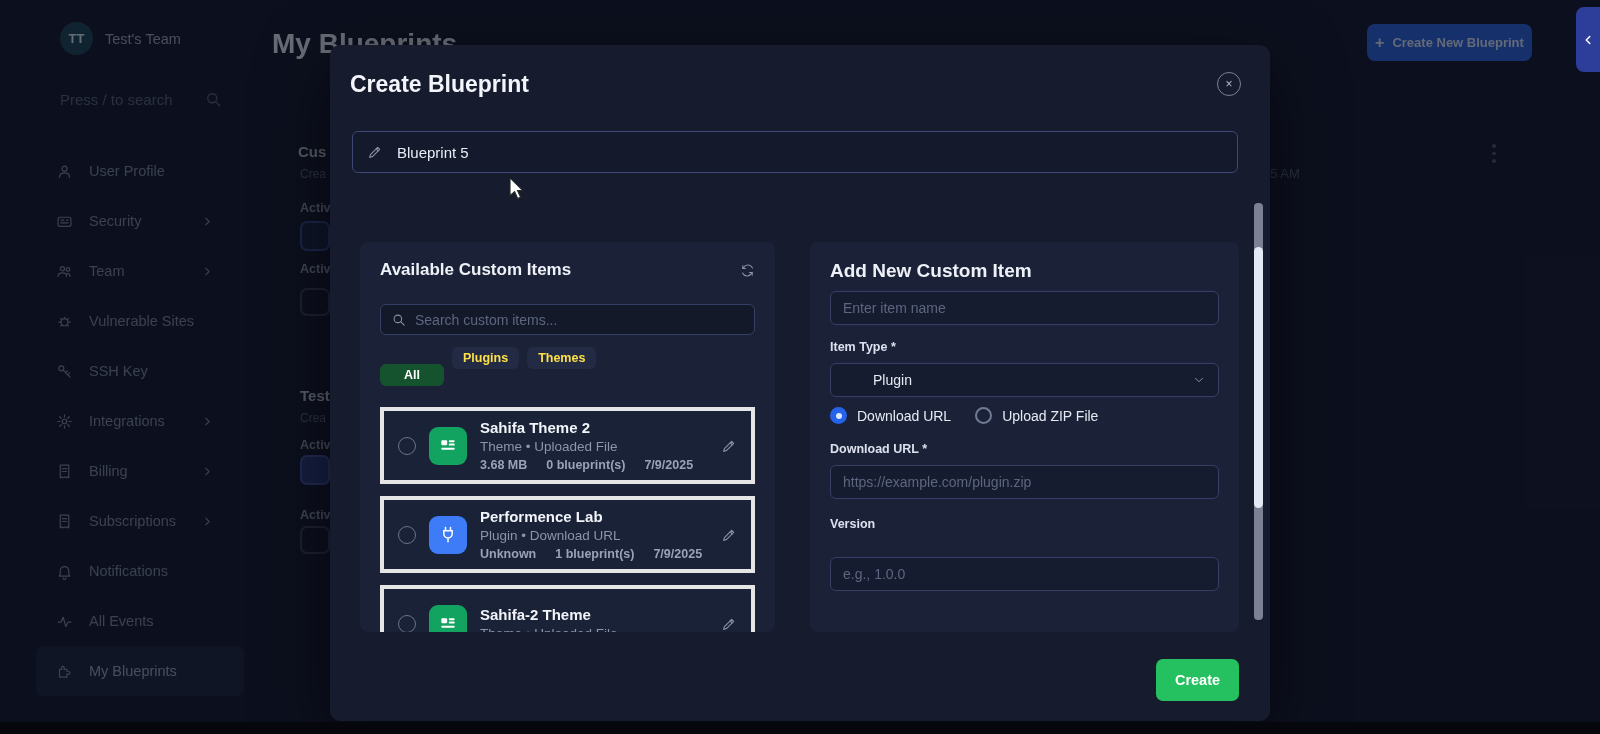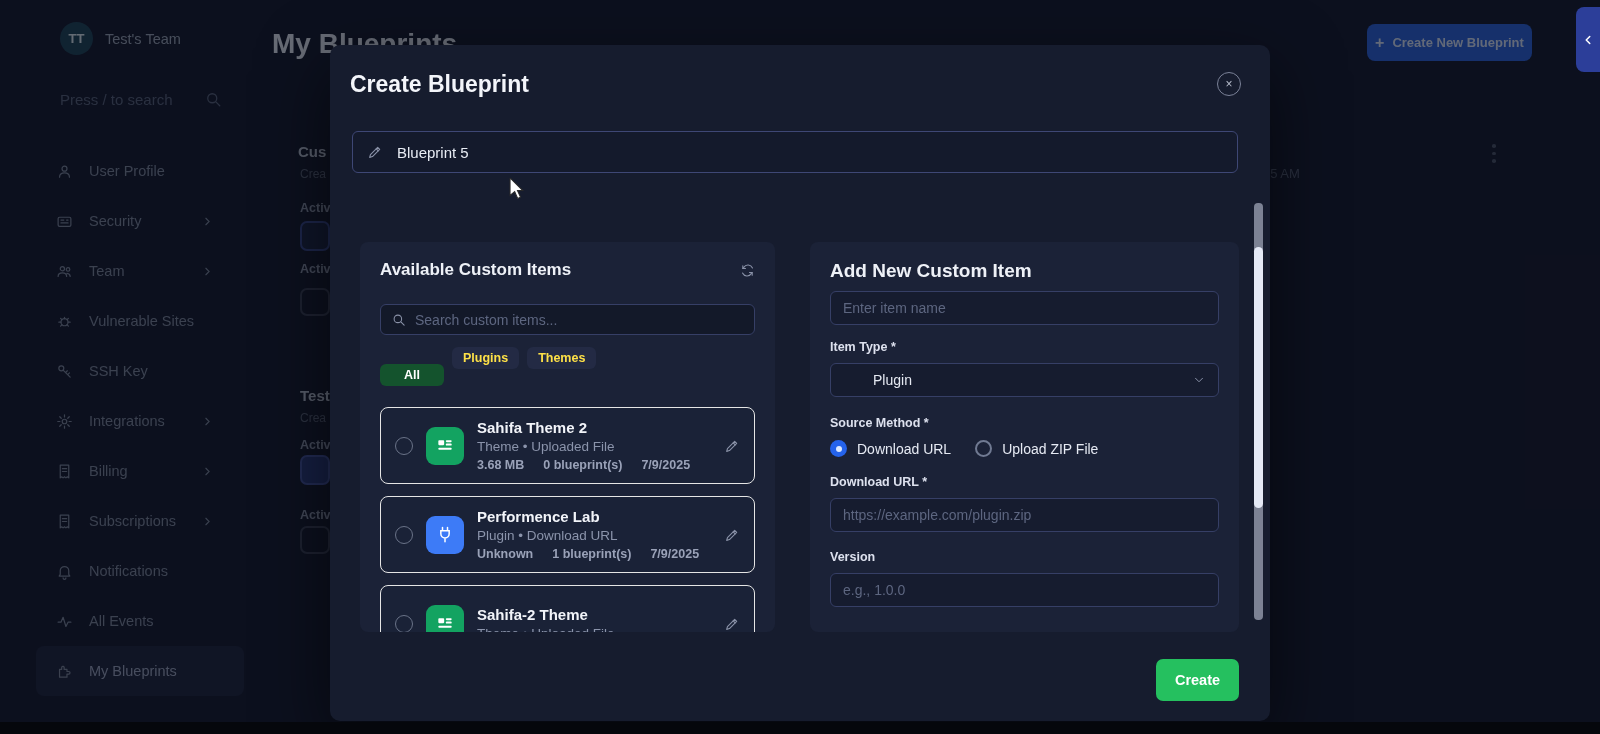--- a/index.html
+++ b/index.html
@@ -55,21 +55,21 @@
   .searchbox input { flex:1; background:transparent; border:none; outline:none; color:#cdd3e4; font-size:14px;
                      font-family:"Liberation Sans", sans-serif; }
   .searchbox input::placeholder, .name-field input::placeholder, .f-input::placeholder { color:#5d6680; }
 
   .chips { margin-top:12px; display:flex; gap:8px; }
   .chip { height:22px; padding:0 11px; border-radius:6px; background:#232a44; color:#fde047;
           font-size:12.5px; font-weight:600; display:flex; align-items:center; }
   .chip.sel { background:#14532d; color:#ffffff; padding:0 24px;margin-top:17px; }
 
   .cards { margin-top:21px; display:flex; flex-direction:column; gap:12px; }
-  .card { min-height:77px; border:1px solid #e5e5e5; border-radius:8px; background:#1a2237;
+  .card { min-height:77px; border:4px solid #e5e5e5; border-radius:0; background:#1a2237;
           display:flex; align-items:center; padding:0 14px; gap:13px; flex:0 0 auto; }
   .radio-o { width:18px; height:18px; border-radius:50%; border:1.5px solid #6a7388; flex:0 0 auto; }
   .item-ic { width:38px; height:38px; border-radius:9px; flex:0 0 auto; display:flex; align-items:center; justify-content:center; }
   .item-ic.green { background:#13a361; }
   .item-ic.blue  { background:#3d7bf7; }
   .c-name { color:#f2f4f9; font-size:15px; font-weight:700; }
   .c-sub  { color:#8b94ab; font-size:13.5px; margin-top:3px; }
   .c-meta { color:#9aa2b8; font-size:12.5px; font-weight:600; margin-top:4px; display:flex; gap:19px; }
   .pencil { margin-left:auto; display:flex; }
 
@@ -398,35 +398,34 @@
       <div class="f-label" style="margin-top:15px;">Item Type *</div>
       <div class="f-select" style="margin-top:9px;padding-left:42px;">
         <span>Plugin</span>
         <span class="icon-svg">
           <svg width="14" height="14" viewBox="0 0 24 24">
               <path d="M6 9l6 6 6-6"></path>
             </svg>
         </span>
       </div>
 
-      <div class="f-label" style="margin-top:19px;">Source Method *</div>
       <div class="radio-row" style="margin-top:10px;">
         <span class="rad-sel">
             <i></i>
           </span>
         <span class="rad-lab">Download URL</span>
         <span class="rad-un" style="margin-left:14px;"></span>
         <span class="rad-lab">Upload ZIP File</span>
       </div>
 
       <div class="f-label" style="margin-top:18px;">Download URL *</div>
       <input class="f-input" style="margin-top: 9px;" type="text" placeholder="https://example.com/plugin.zip">
 
       <div class="f-label" style="margin-top:18px;">Version</div>
-      <input class="f-input" style="margin-top: 9px;" type="text" placeholder="e.g., 1.0.0">
+      <input class="f-input" style="margin-top: 26px;" type="text" placeholder="e.g., 1.0.0">
     </div>
 
     <div class="abs msb-track">
       <div class="msb-thumb"></div>
     </div>
 
     <button class="abs create-btn">Create</button>
   </div>
 
   <div class="abs edge-tab">

